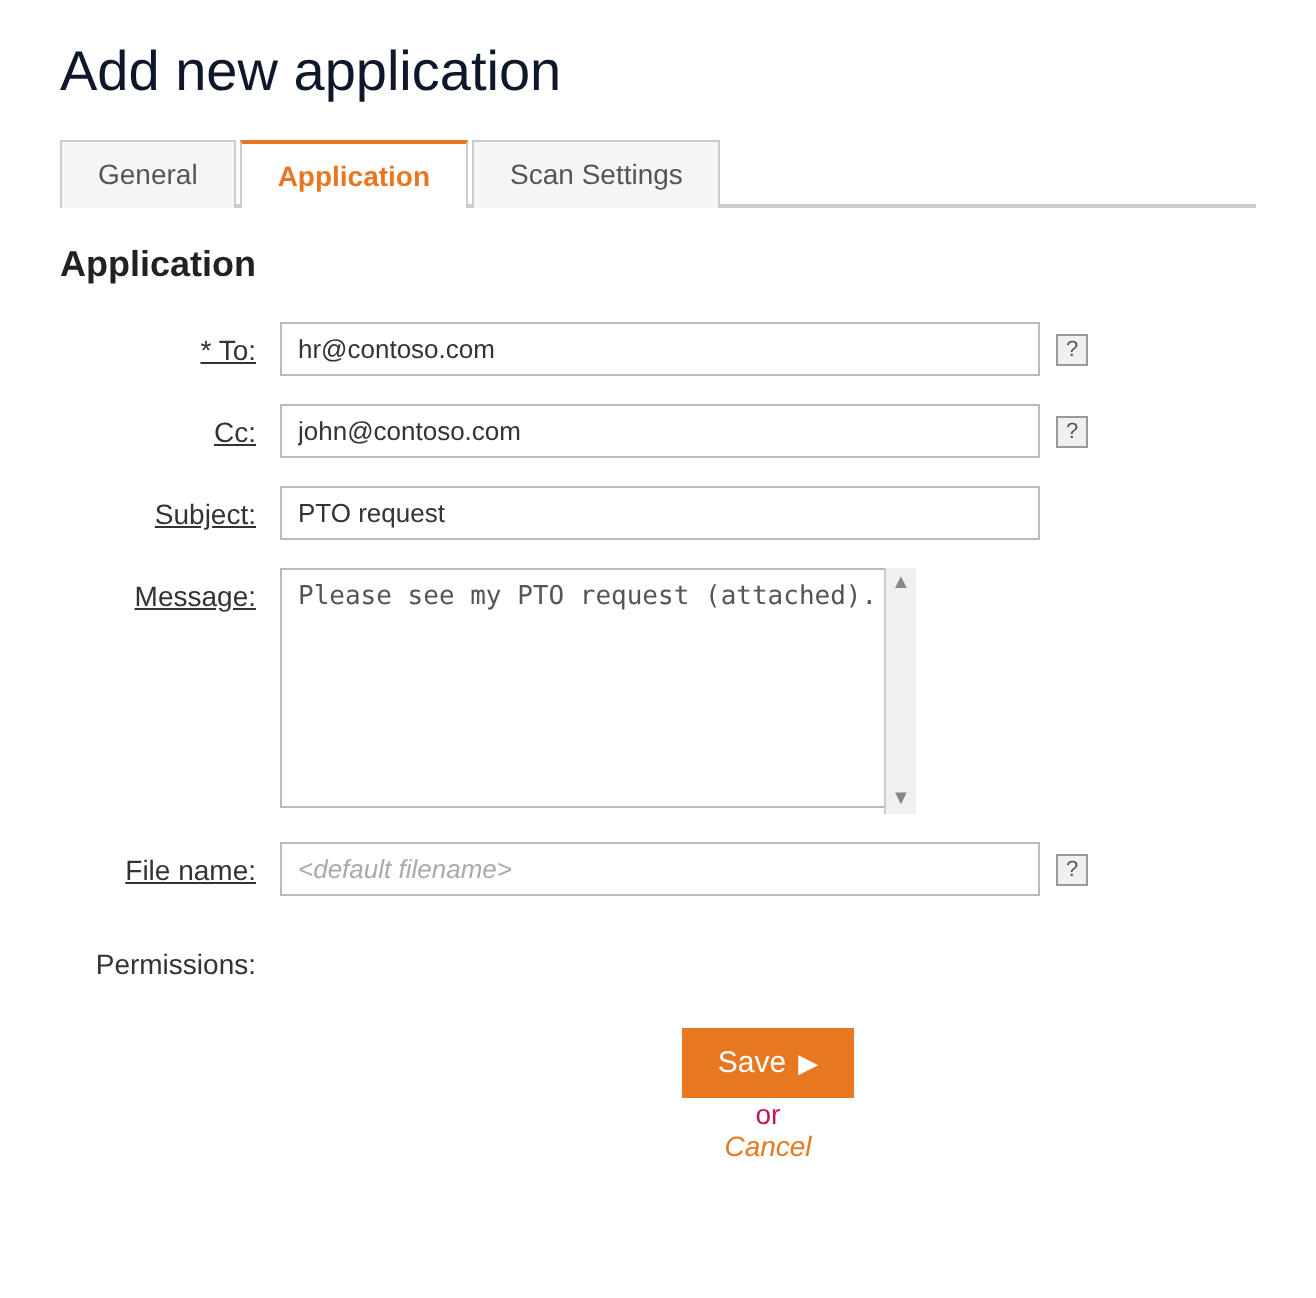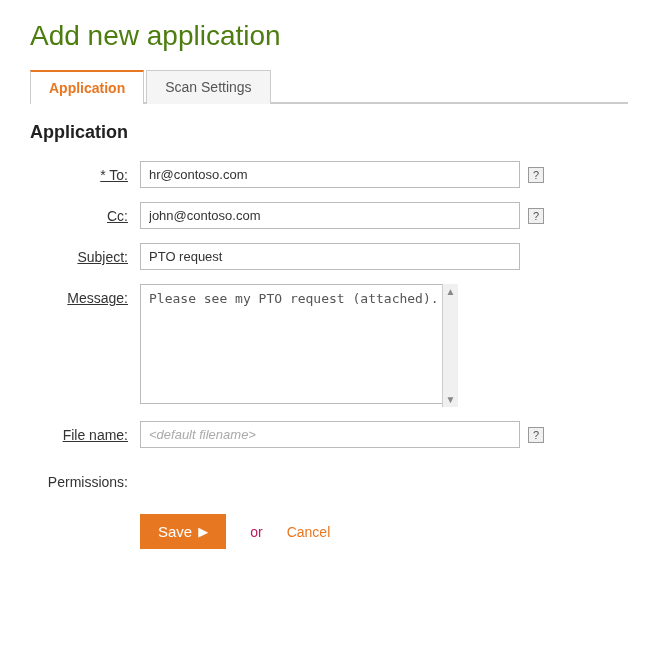--- a/index.html
+++ b/index.html
@@ -8,21 +8,21 @@
       font-size: 14px;
       color: #333;
       background: #fff;
       width: 658px;
       min-height: 649px;
       padding: 20px 30px;
     }
     h1 {
       font-size: 28px;
       font-weight: 300;
-      color: #4d7c0f;
+      color: #0f172a;
       margin-bottom: 16px;
     }
     .tabs {
       display: flex;
       border-bottom: 2px solid #ccc;
       margin-bottom: 18px;
     }
     .tab {
       padding: 8px 18px;
       cursor: pointer;
@@ -162,21 +162,22 @@
       width: 15px;
       height: 15px;
       accent-color: #4a90d9;
       cursor: pointer;
     }
     .footer-row {
       display: flex;
       align-items: center;
       margin-top: 24px;
       margin-left: 110px;
-      gap: 24px;
+      gap: 0;
+      flex-direction: column;
     }
     .save-btn {
       background: #e87722;
       color: #fff;
       border: none;
       padding: 9px 18px;
       font-size: 15px;
       cursor: pointer;
       display: flex;
       align-items: center;
@@ -188,28 +189,30 @@
     }
     .or-text {
       font-size: 14px;
       color: #be185d;
     }
     .cancel-link {
       color: #e87722;
       font-size: 14px;
       cursor: pointer;
       text-decoration: none;
+      font-style: italic;
     }
   </style>
 </head>
 <body>
 
 <h1>Add new application</h1>
 
 <div class="tabs">
+  <div class="tab">General</div>
   <div class="tab active">Application</div>
   <div class="tab">Scan Settings</div>
 </div>
 
 <div class="section-title">Application</div>
 
 <div class="form-row">
   <div class="form-label required">* To:</div>
   <div class="form-input-wrap">
     <input class="form-input" type="text" value="hr@contoso.com" style="">

